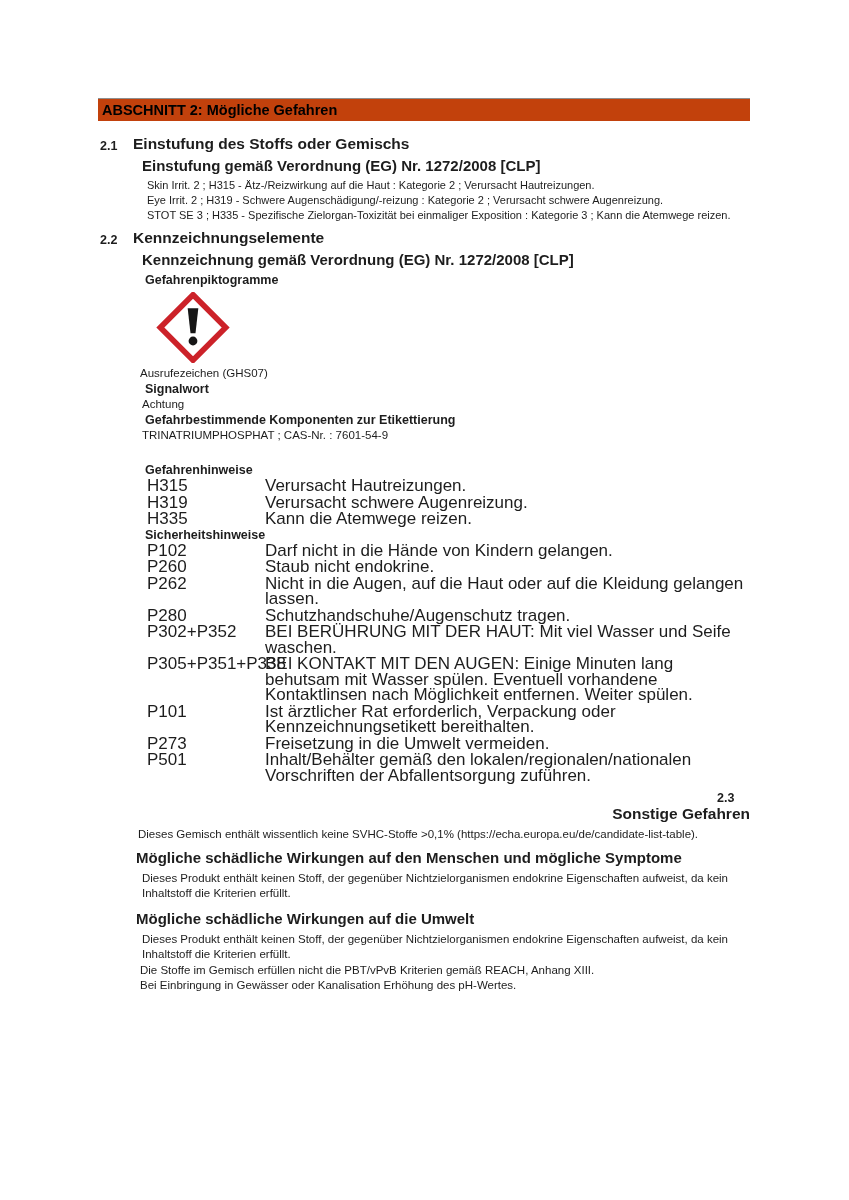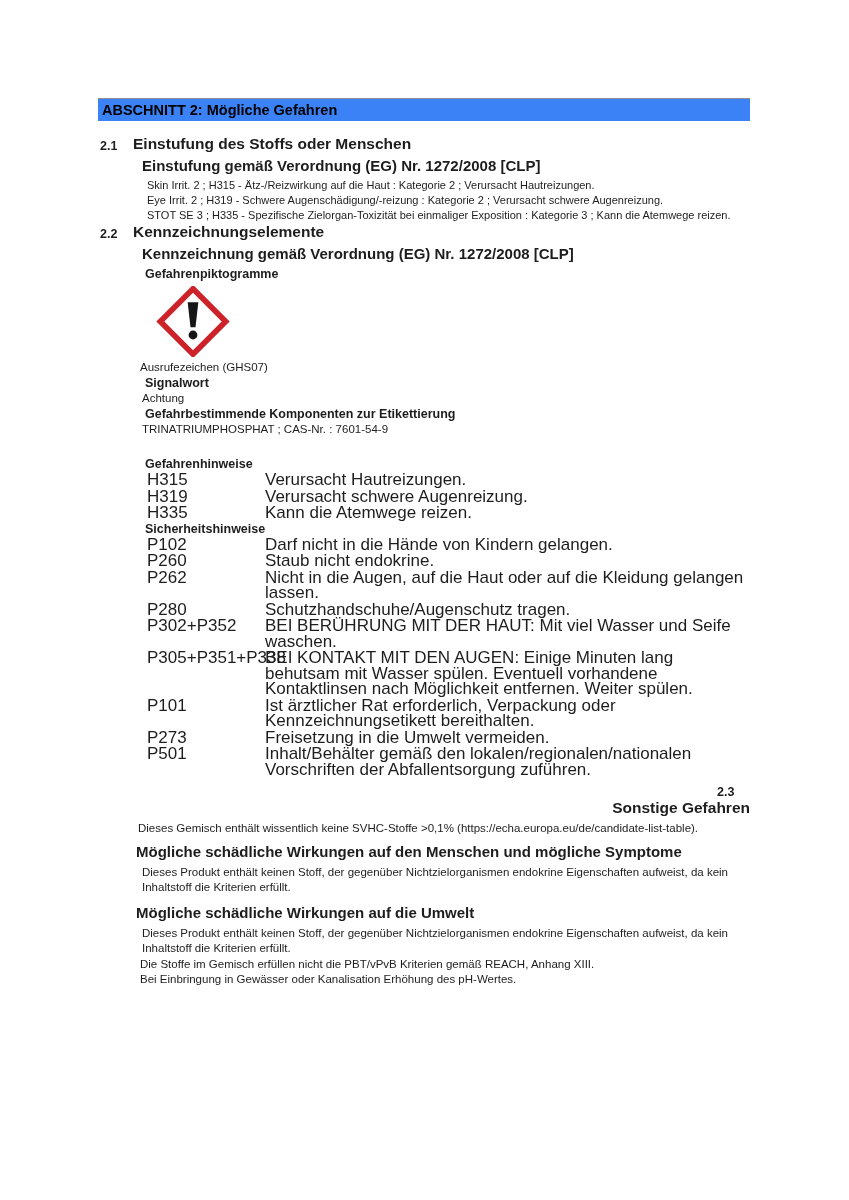--- a/index.html
+++ b/index.html
@@ -15,21 +15,21 @@
     color: #1d1d1d;
     -webkit-font-smoothing: antialiased;
   }
   .page {
     position: absolute;
     left: 98px;
     top: 98px;
     width: 652px;
   }
   .section-bar {
-    background: #3b82f6;
+    background: #c2410c;
     border-top: 1px solid #8f8f8f;
     color: #000000;
     font-weight: bold;
     font-size: 14.5px;
     line-height: 20px;
     padding: 1px 4px 1px 4px;
   }
   .sec-head {
     display: flex;
     align-items: flex-end;
@@ -123,32 +123,32 @@
 </head>
 <body>
 
 <div class="page">
 
   <div class="section-bar">ABSCHNITT 2: Mögliche Gefahren</div>
 
   <div>
     <div class="sec-head">
       <span class="sec-num">2.1</span>
-      <span class="sec-title">Einstufung des Stoffs oder Menschen</span>
+      <span class="sec-title">Einstufung des Stoffs oder Gemischs</span>
     </div>
     <div class="subhead">Einstufung gemäß Verordnung (EG) Nr. 1272/2008 [CLP]</div>
     <div class="cls-lines">
       <div class="body-line">Skin Irrit. 2 ; H315 - Ätz-/Reizwirkung auf die Haut : Kategorie 2 ; Verursacht Hautreizungen.</div>
       <div class="body-line">Eye Irrit. 2 ; H319 - Schwere Augenschädigung/-reizung : Kategorie 2 ; Verursacht schwere Augenreizung.</div>
       <div class="body-line">STOT SE 3 ; H335 - Spezifische Zielorgan-Toxizität bei einmaliger Exposition : Kategorie 3 ; Kann die Atemwege reizen.</div>
     </div>
   </div>
 
   <div>
-    <div class="sec-head" style="margin-top:0;">
+    <div class="sec-head" style="margin-top:6px;">
       <span class="sec-num">2.2</span>
       <span class="sec-title">Kennzeichnungselemente</span>
     </div>
     <div class="subhead">Kennzeichnung gemäß Verordnung (EG) Nr. 1272/2008 [CLP]</div>
 
     <div class="small-label" style="margin-top:4px;">Gefahrenpiktogramme</div>
 
     <div class="pictogram-wrap">
       <svg width="76" height="71" viewBox="0 0 100 100" aria-hidden="true">
         <polygon points="50,4 96,50 50,96 4,50" fill="#ffffff" stroke="#cc2229" stroke-width="8" stroke-linejoin="miter"></polygon>

